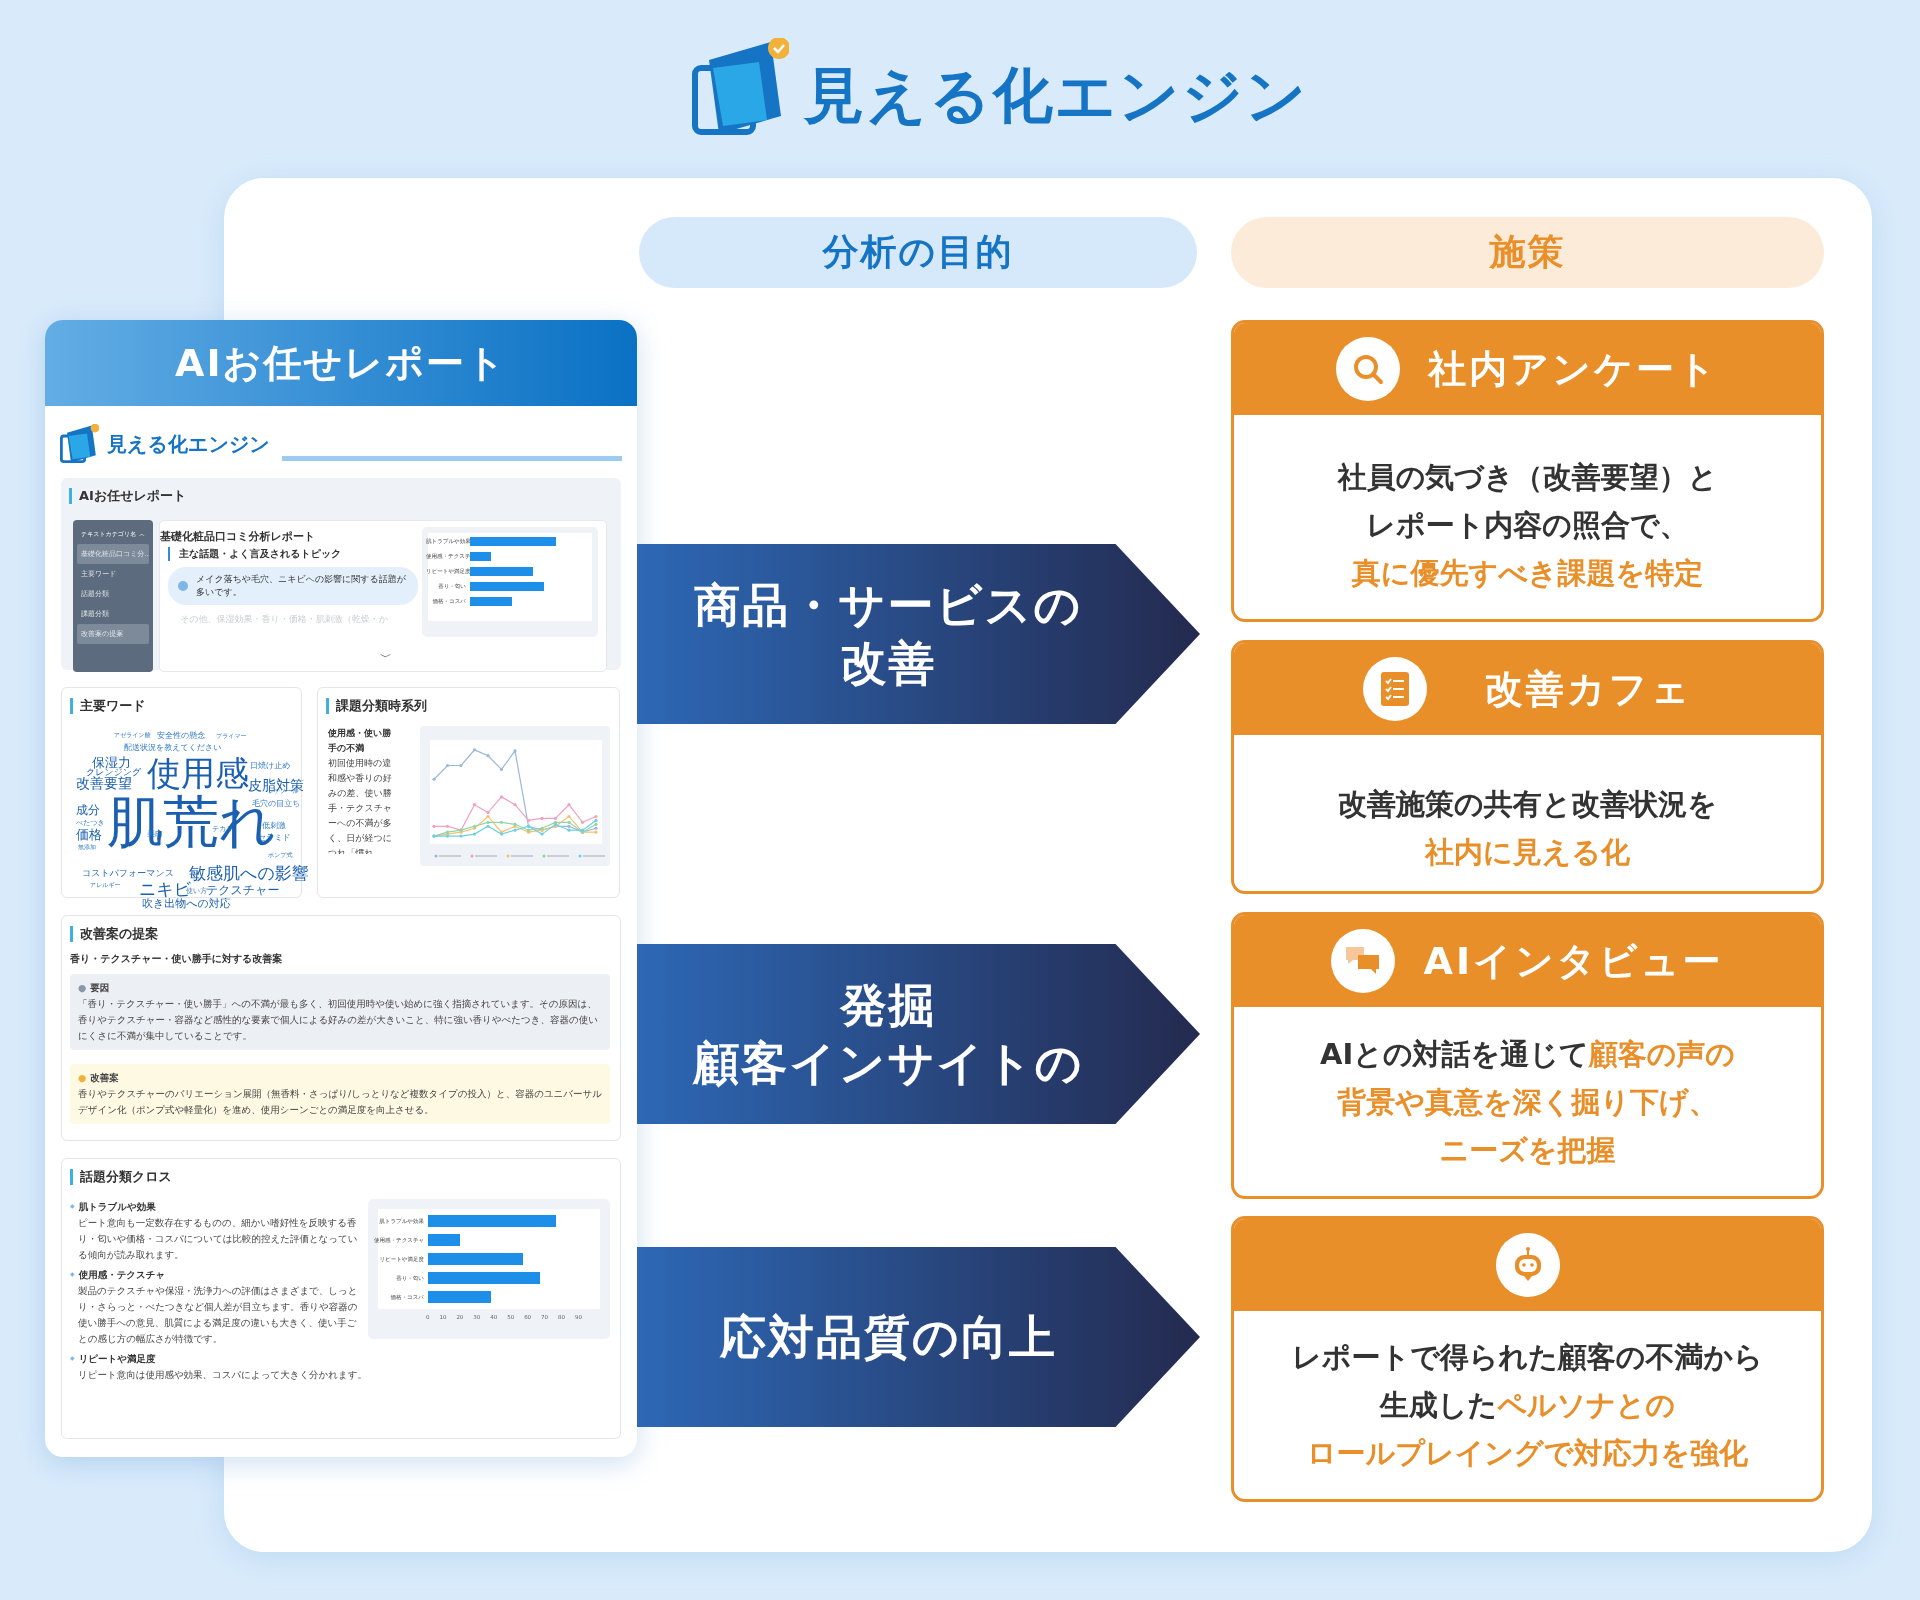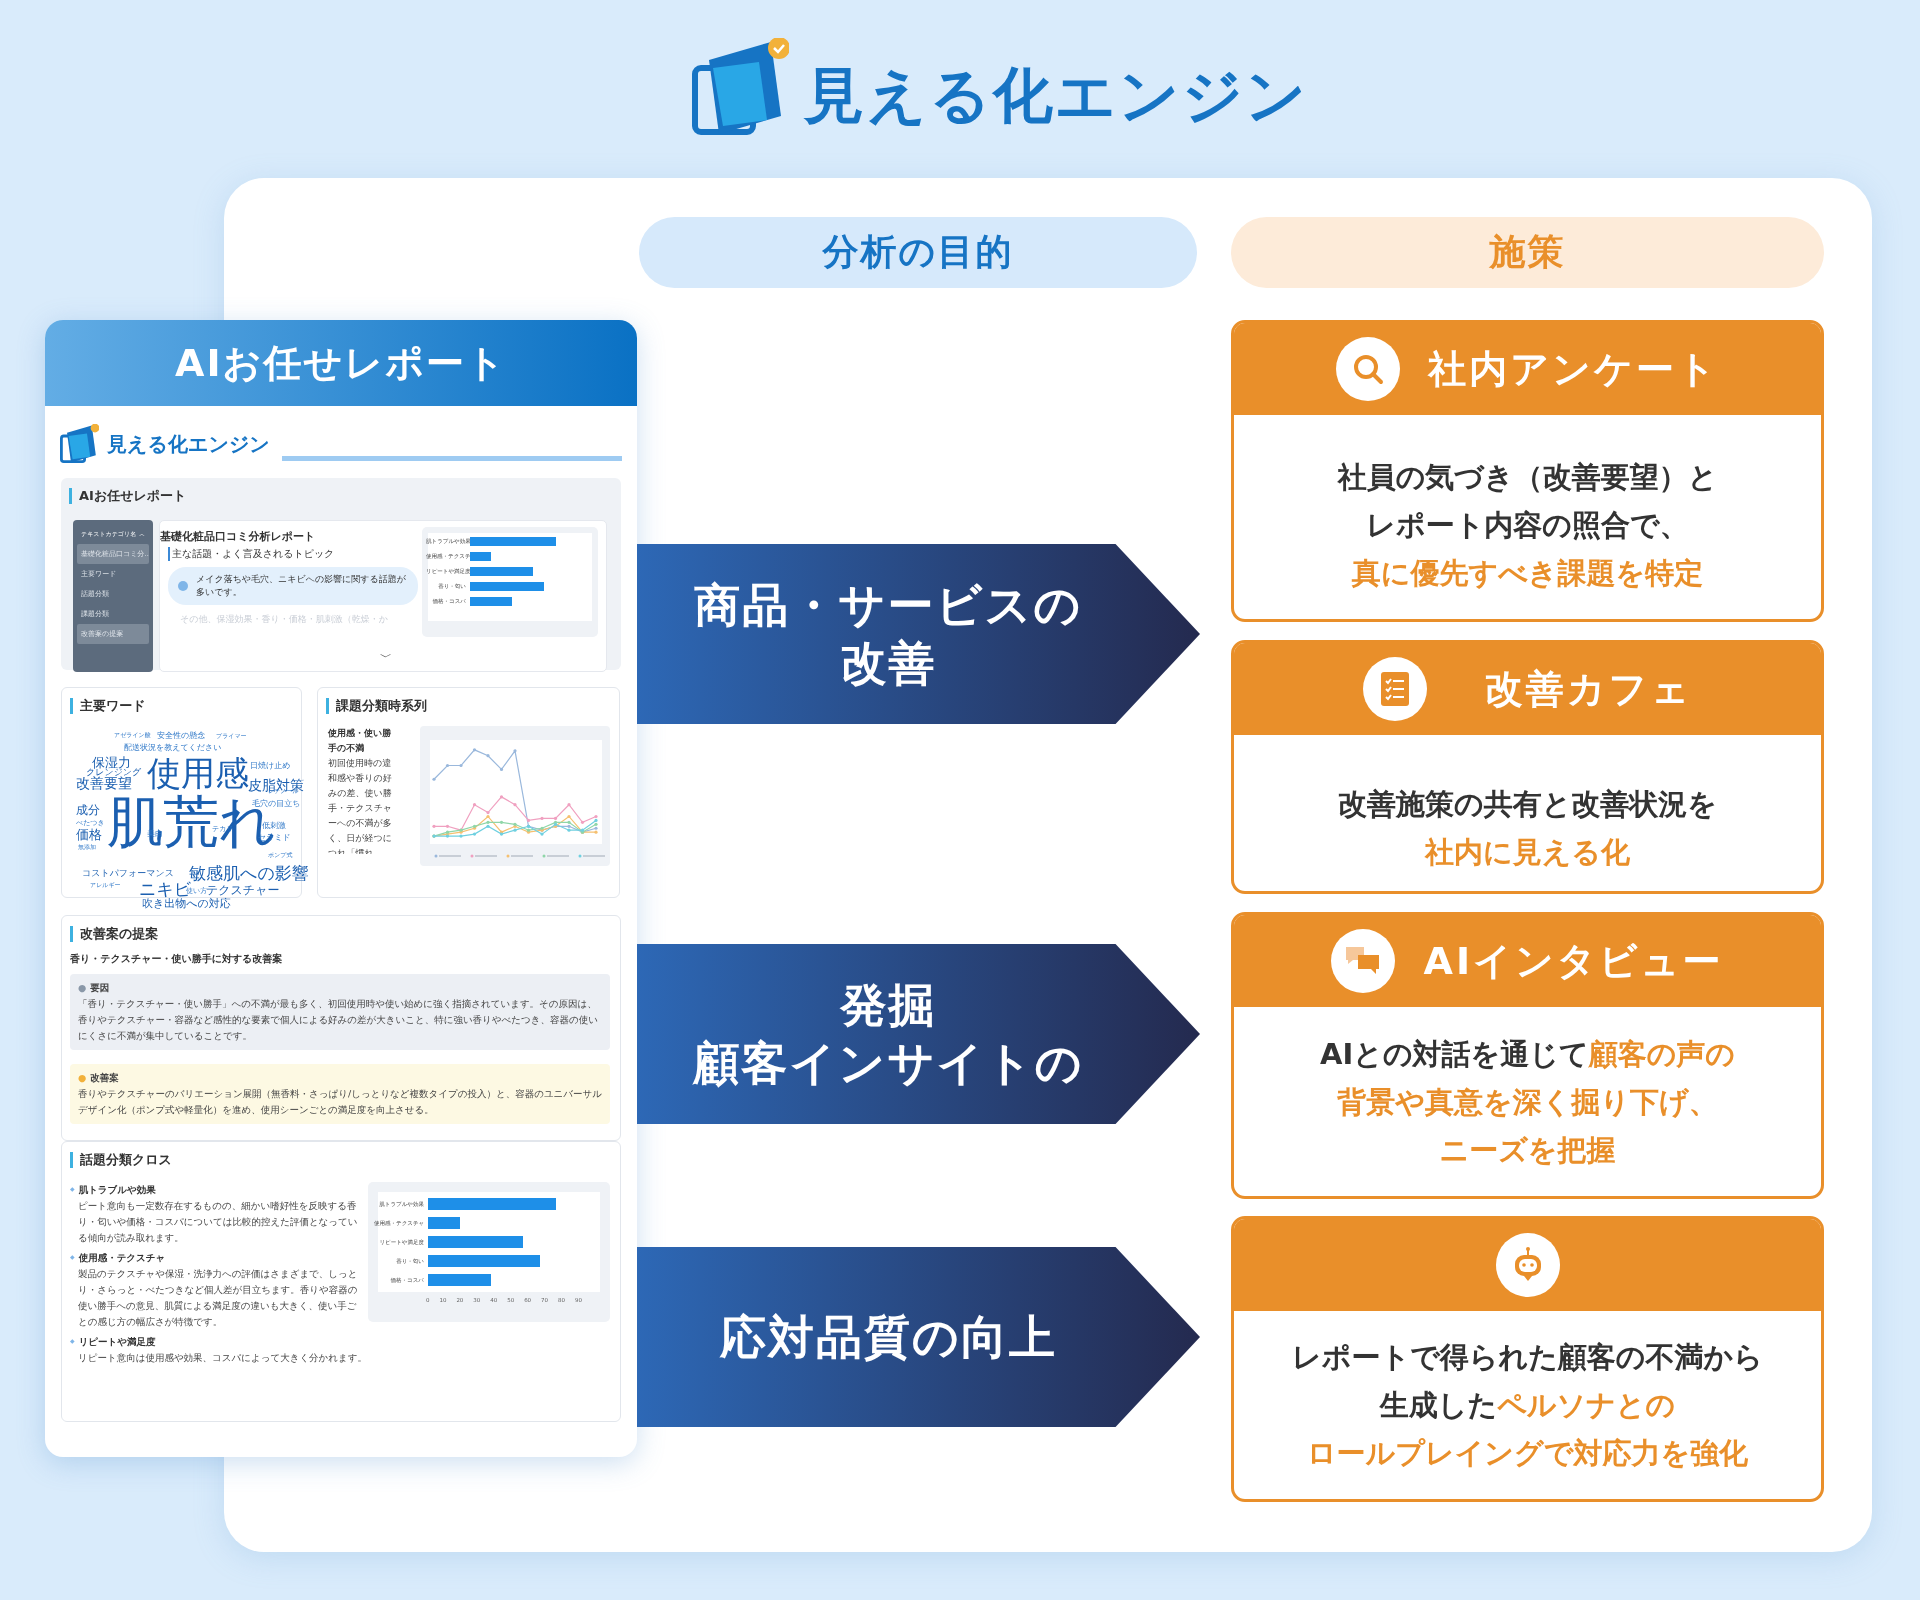--- a/index.html
+++ b/index.html
@@ -23,21 +23,21 @@
 .mini-line{position:absolute;left:237px;top:136px;width:340px;height:5px;background:#9ecbf2}
 .sec{position:absolute;background:#fff;border:1px solid #e2e6ec;border-radius:6px}
 .sec-gray{background:#eff2f6;border:none}
 .sec-title{position:absolute;left:8px;top:10px;font-size:13px;font-weight:bold;color:#333;border-left:3px solid #3db1e0;padding-left:7px;line-height:16px;white-space:nowrap}
 .side{position:absolute;left:12px;top:42px;width:80px;height:152px;background:#5c6b7d;border-radius:4px;padding:5px 4px}
 .side div{font-size:7px;color:#dfe4ea;padding:5px 4px;border-radius:2px;white-space:nowrap;overflow:hidden}
 .side .act{background:#7d8a99}
 .side .hd{font-size:6px;color:#fff;display:flex;justify-content:space-between}
 .sum{position:absolute;left:98px;top:42px;width:448px;height:152px;background:#fff;border-radius:5px;border:1px solid #e5e8ee}
 .sum .h1{position:absolute;left:0;top:8px;font-size:11px;font-weight:bold;color:#333;white-space:nowrap}
-.sum .h2{position:absolute;left:8px;top:26px;font-size:10px;font-weight:normal;color:#333;border-left:2px solid #3b89d6;padding-left:2px;white-space:nowrap}
+.sum .h2{position:absolute;left:8px;top:26px;font-size:10px;font-weight:bold;color:#333;border-left:2px solid #3b89d6;padding-left:9px;white-space:nowrap}
 .sum .bubble{position:absolute;left:8px;top:46px;width:250px;height:38px;background:#e3f0fc;border-radius:18px;padding:6px 10px 0 28px;font-size:9px;color:#333;line-height:13px}
 .sum .bubble .dot{position:absolute;left:10px;top:14px;width:10px;height:10px;border-radius:50%;background:#7fb5e8}
 .sum .fade{position:absolute;left:20px;top:92px;font-size:9px;color:#c9ced6;white-space:nowrap}
 .sum .chev{position:absolute;left:220px;top:128px;font-size:12px;color:#555}
 .hbar-box{position:absolute;background:#eff2f6;border-radius:5px}
 .hbar-inner{position:absolute;background:#fff}
 .hbar-row{position:absolute;display:flex;align-items:center}
 .hbar-row .lb{font-size:5.5px;color:#444;text-align:right;white-space:nowrap}
 .hbar-row .bar{background:#1e8fe8;margin-left:4px}
 .axis{position:absolute;font-size:5.5px;color:#666;display:flex;justify-content:space-between}
@@ -285,21 +285,21 @@
     </div>
     <div class="box" style="top:148px;background:#fdf9e3">
       <div class="lbl">
           <span style="color:#f2b13a">●</span>
           <span>改善案</span>
         </div>
       <div>香りやテクスチャーのバリエーション展開（無香料・さっぱり/しっとりなど複数タイプの投入）と、容器のユニバーサルデザイン化（ポンプ式や軽量化）を進め、使用シーンごとの満足度を向上させる。</div>
     </div>
   </div>
 
-  <div class="sec" style="left:16px;top:821px;width:560px;height:281px">
+  <div class="sec" style="left:16px;top:838px;width:560px;height:281px">
     <div class="sec-title">話題分類クロス</div>
     <div class="cross-text">
       <div class="b">肌トラブルや効果</div>
       <p>ピート意向も一定数存在するものの、細かい嗜好性を反映する香り・匂いや価格・コスパについては比較的控えた評価となっている傾向が読み取れます。</p>
       <div class="b">使用感・テクスチャ</div>
       <p>製品のテクスチャや保湿・洗浄力への評価はさまざまで、しっとり・さらっと・べたつきなど個人差が目立ちます。香りや容器の使い勝手への意見、肌質による満足度の違いも大きく、使い手ごとの感じ方の幅広さが特徴です。</p>
       <div class="b">リピートや満足度</div>
       <p style="width:520px">リピート意向は使用感や効果、コスパによって大きく分かれます。</p>
     </div>
     <div class="hbar-box" style="left:306px;top:40px;width:242px;height:140px">

